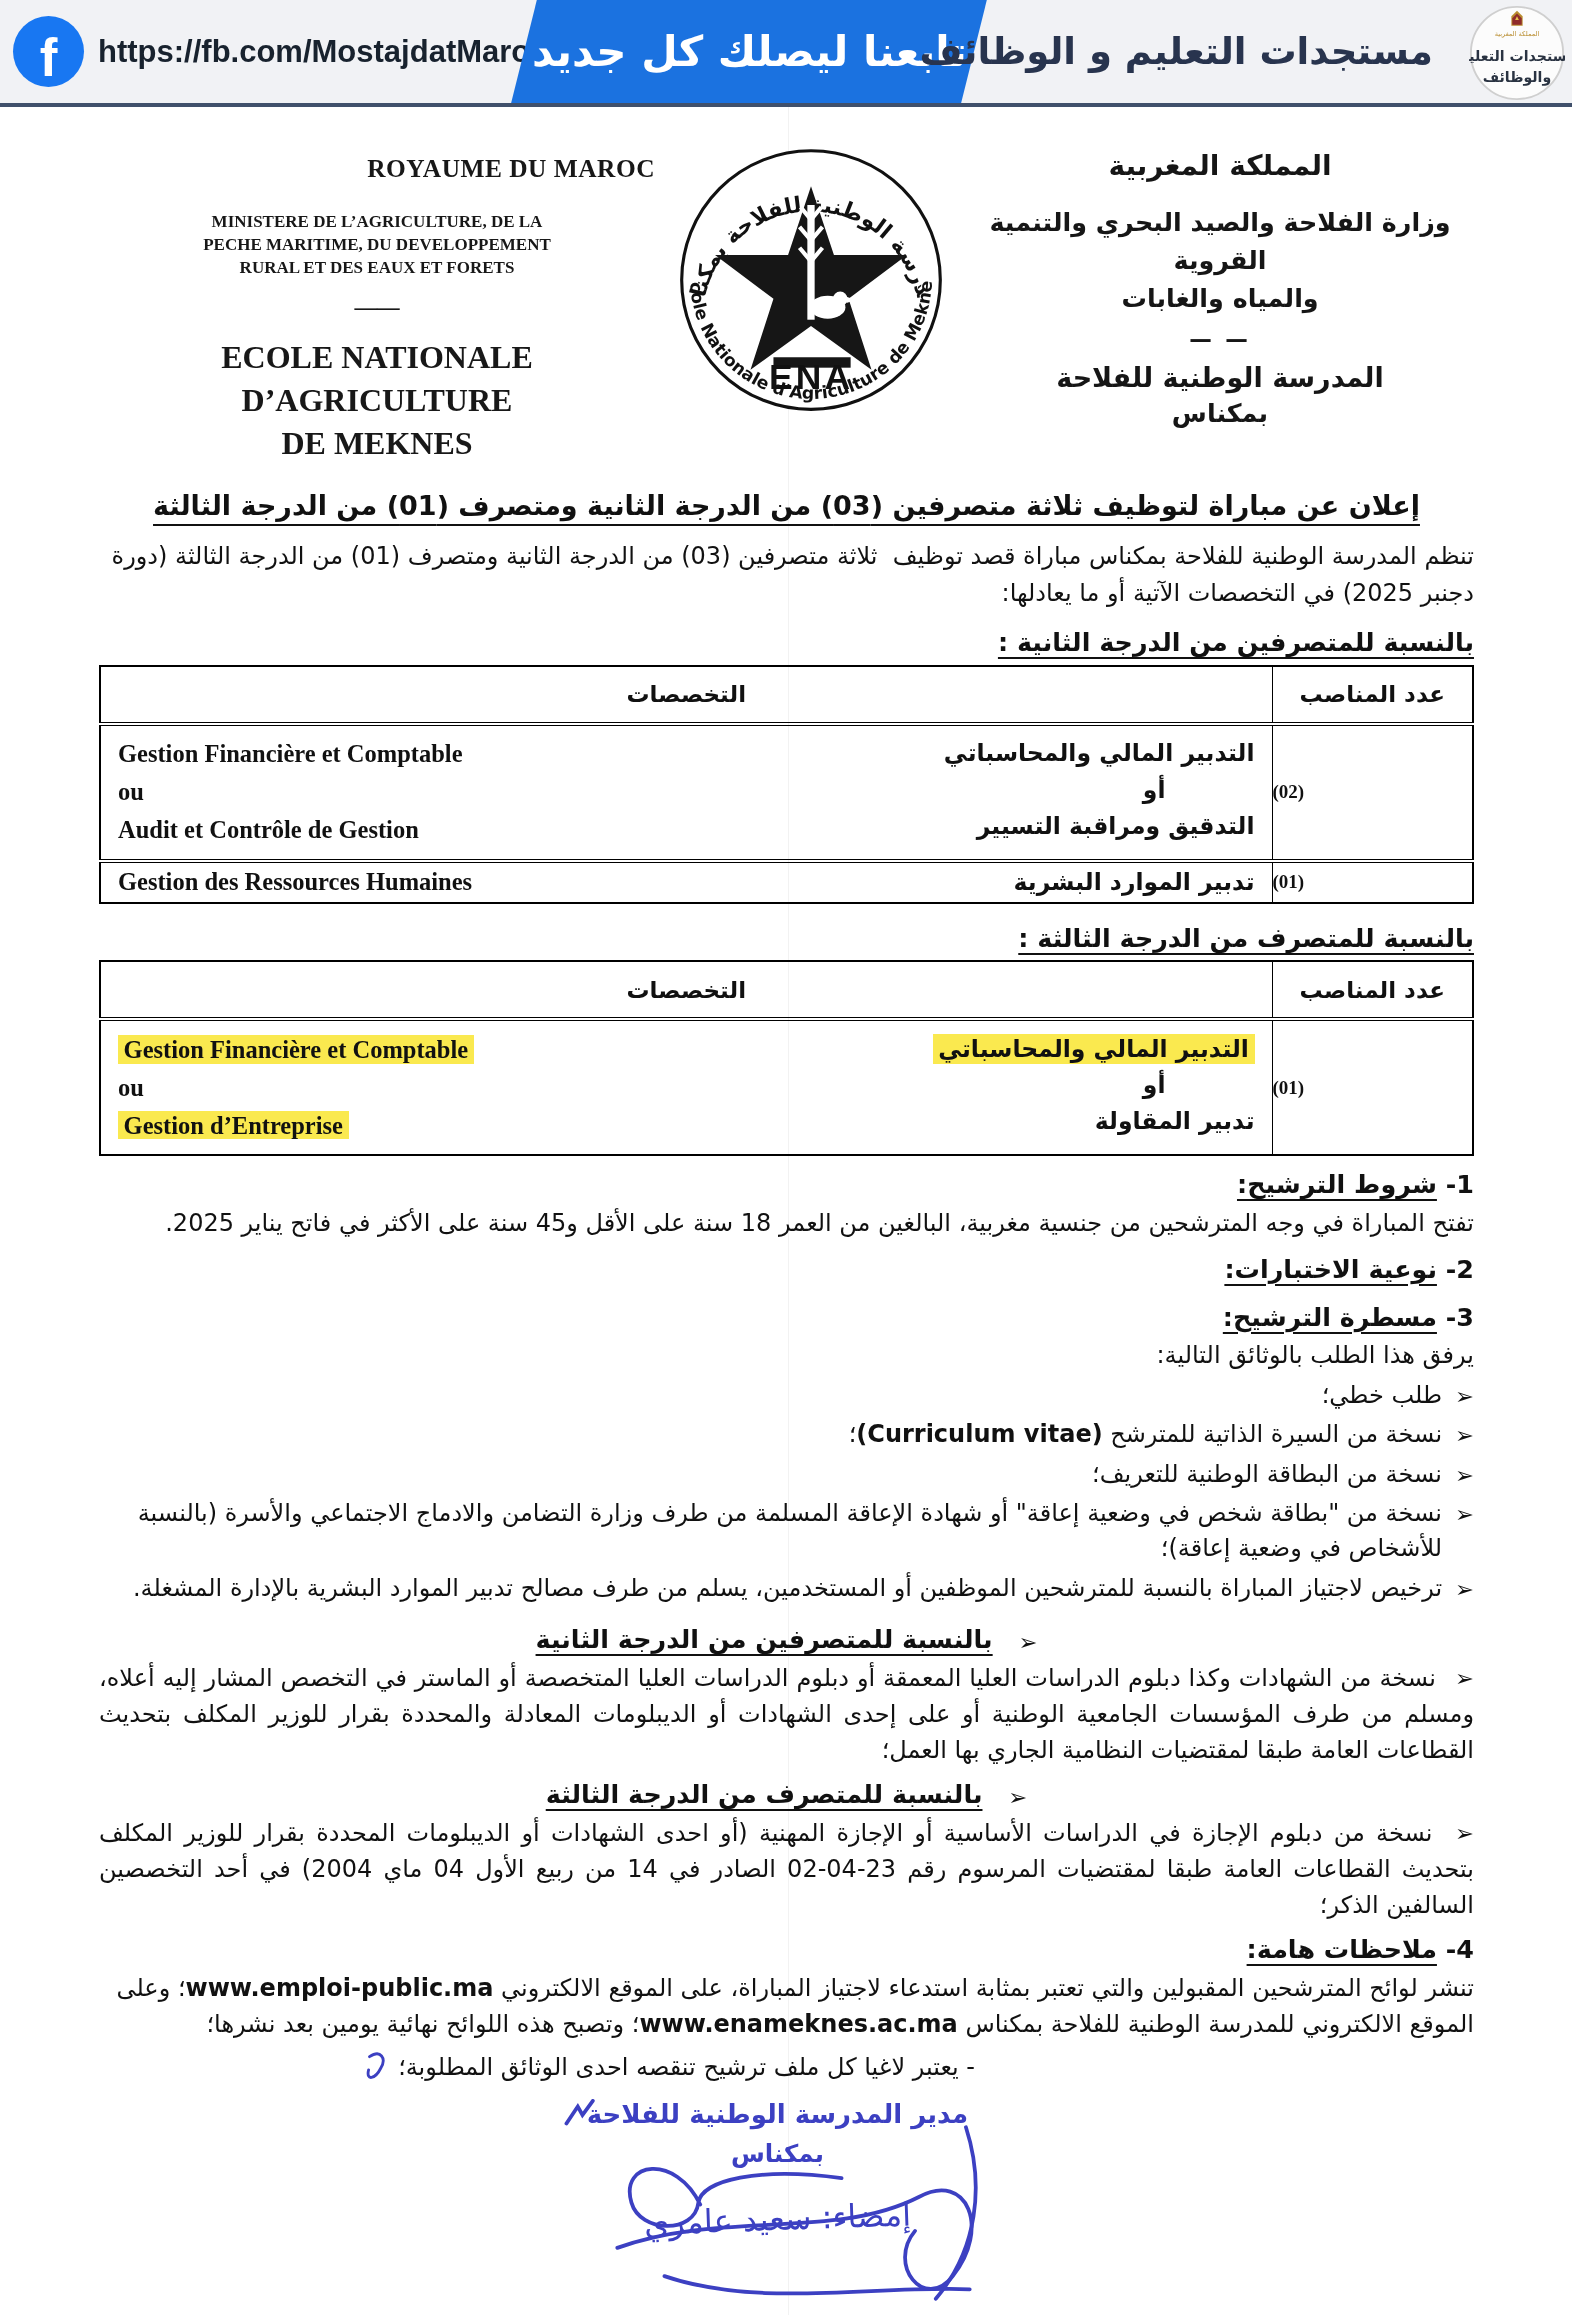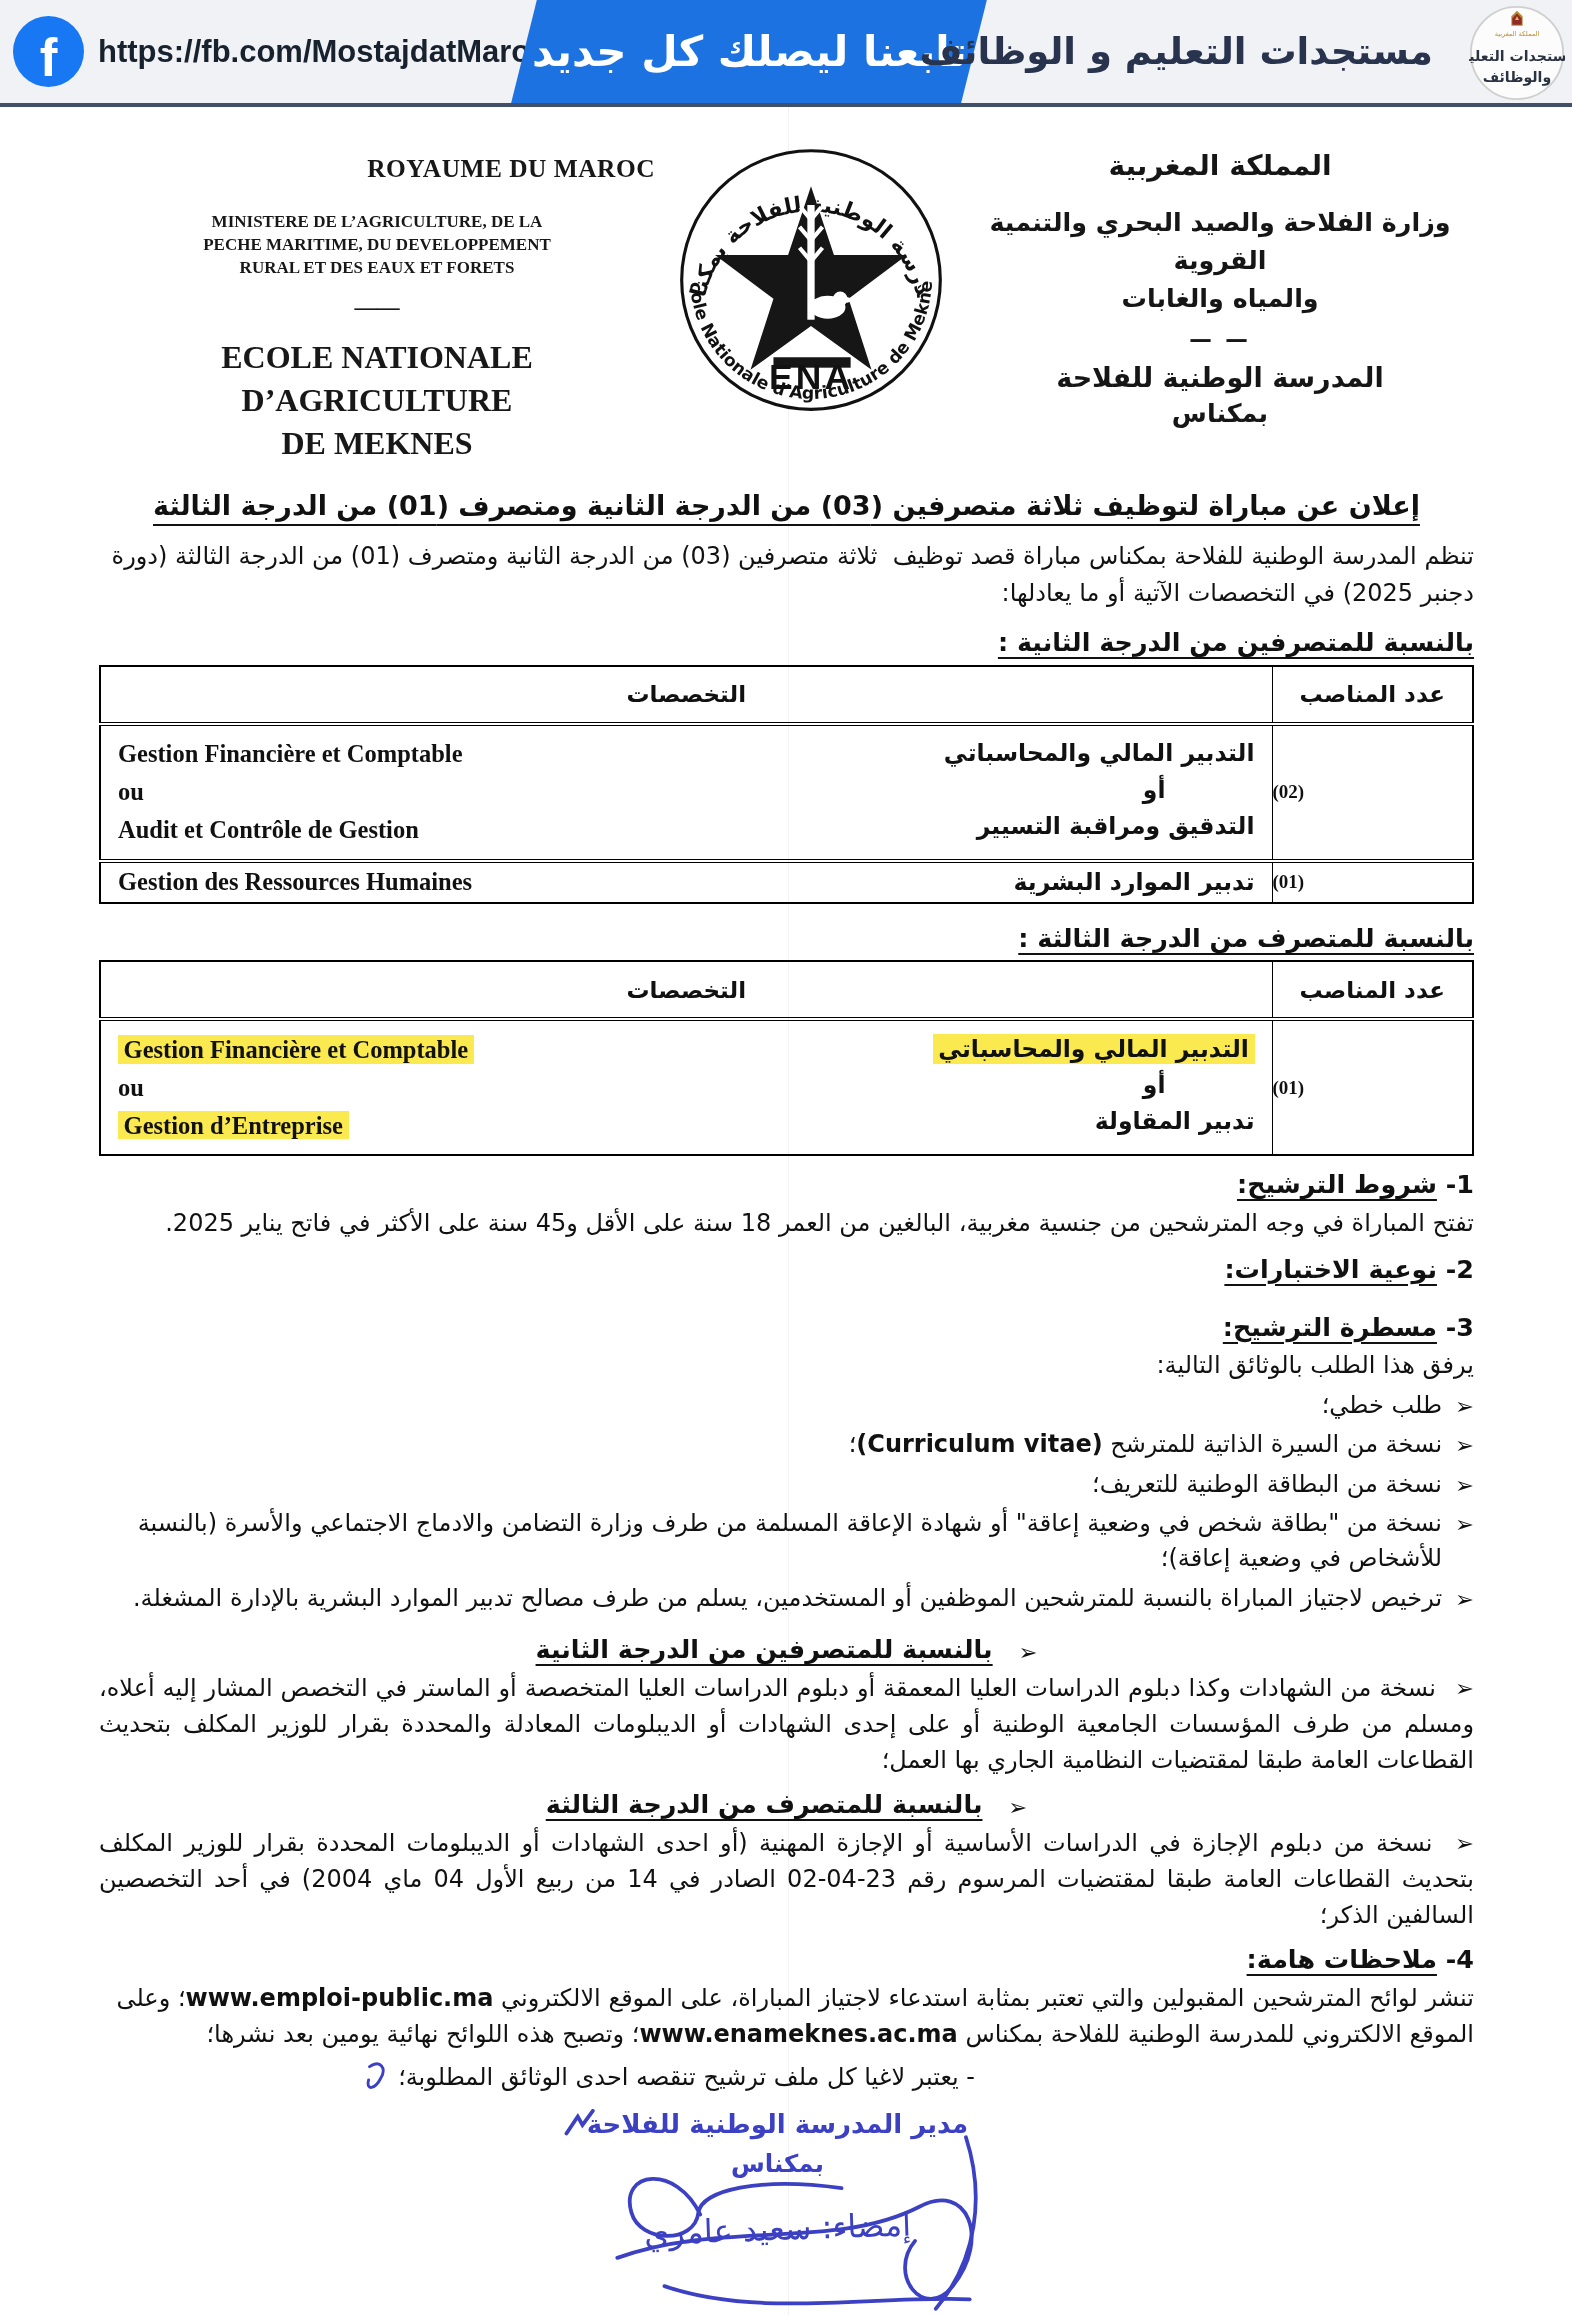--- a/index.html
+++ b/index.html
@@ -253,21 +253,21 @@
     <span>1-</span>
     <span class="u">شروط الترشيح:</span>
   </div>
   <p class="rtl-par">تفتح المباراة في وجه المترشحين من جنسية مغربية، البالغين من العمر 18 سنة على الأقل و45 سنة على الأكثر في فاتح يناير 2025.</p>
 
   <div class="sec-head" style="margin-top:13px;">
     <span>2-</span>
     <span class="u">نوعية الاختبارات:</span>
   </div>
 
-  <div class="sec-head" style="margin-top:28px;">
+  <div class="sec-head" style="margin-top:18px;">
     <span>3-</span>
     <span class="u">مسطرة الترشيح:</span>
   </div>
 
   <p class="rtl-par">يرفق هذا الطلب بالوثائق التالية:</p>
   <div class="attach-list">
     <div class="attach-item">
       <span class="arrow-bullet">➢</span>
       <span>طلب خطي؛</span>
     </div>

